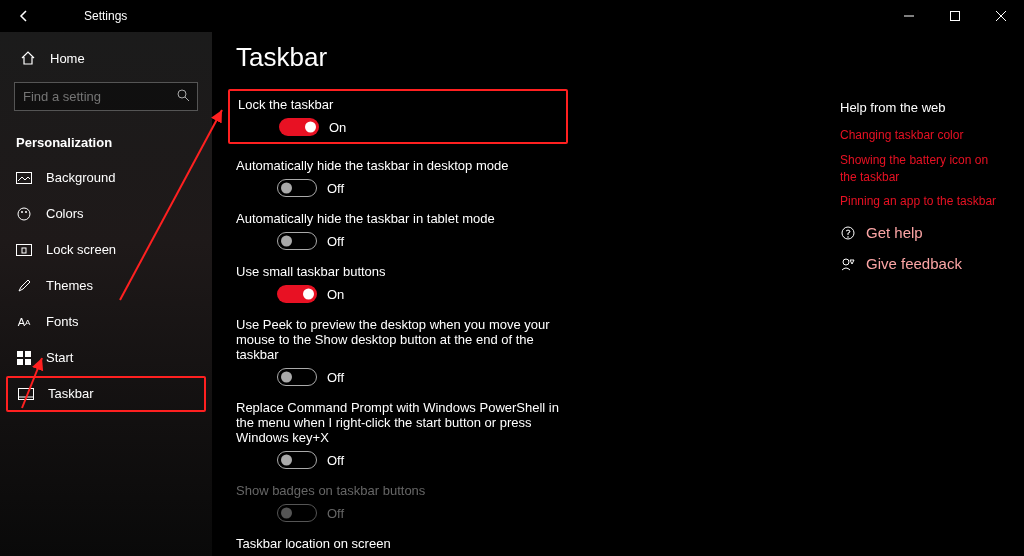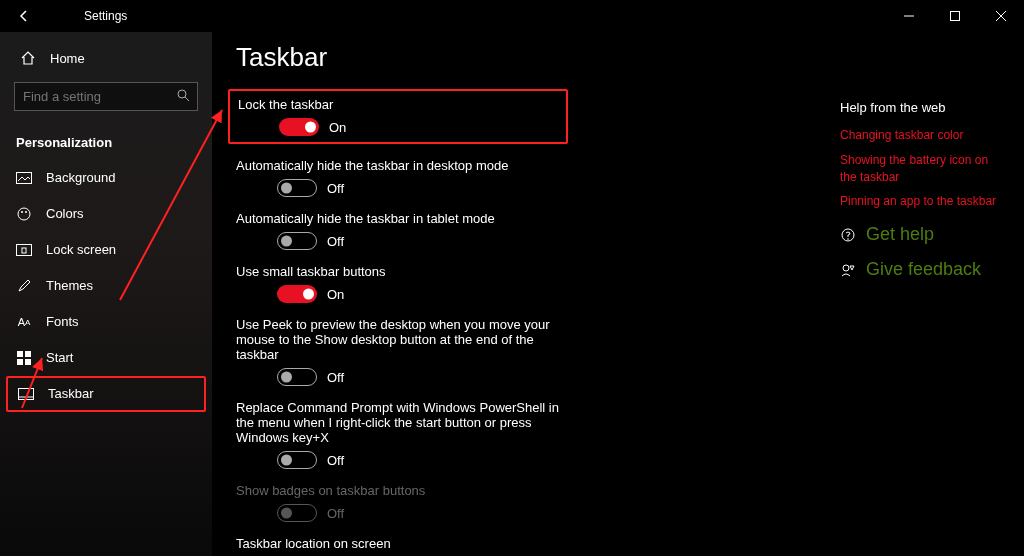--- a/index.html
+++ b/index.html
@@ -34,21 +34,21 @@
 .toggle.on .knob { background: #fff; right: 3px; }
 .toggle.off .knob { background: #aaa; left: 3px; }
 .toggle.disabled .knob { background: #555; left: 3px; }
 .toggle-state { font-size: 13px; }
 .toggle-state.disabled { color: #666; }
 .highlight-box { border: 2px solid #ff2020; padding: 6px 8px; border-radius: 2px; margin-left: -8px; }
 .right-panel { position: absolute; right: 24px; top: 68px; width: 160px; }
 .right-title { font-size: 13px; margin-bottom: 12px; }
 .right-link { color: #e81123; font-size: 12px; display: block; margin-bottom: 8px; cursor: pointer; line-height: 1.4; }
 .right-action { display: flex; align-items: center; gap: 10px; margin-top: 14px; cursor: pointer; }
-.right-action .txt { color: #4d7c0f; font-size: 18px; }
+.right-action .txt { color: #fca5a5; font-size: 15px; }
 .arrow-line { position: absolute; pointer-events: none; }
 svg { display: block; }
 </style>
 </head>
 <body>
 
 <div class="titlebar">
   <div class="back-btn">
     <svg width="14" height="14" viewBox="0 0 14 14">
         <path d="M9 2 L4 7 L9 12" stroke="#fff" stroke-width="1.5" fill="none"></path>

